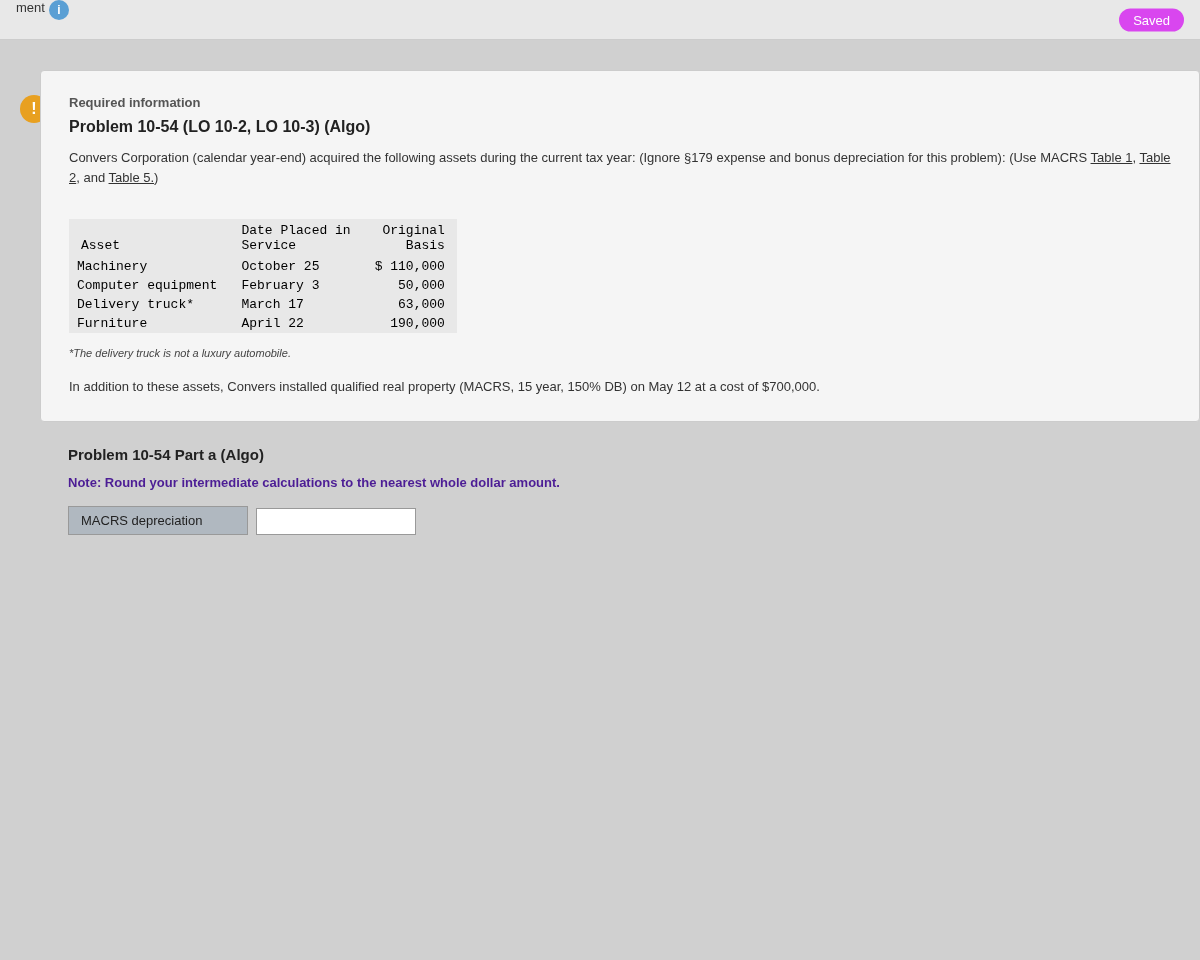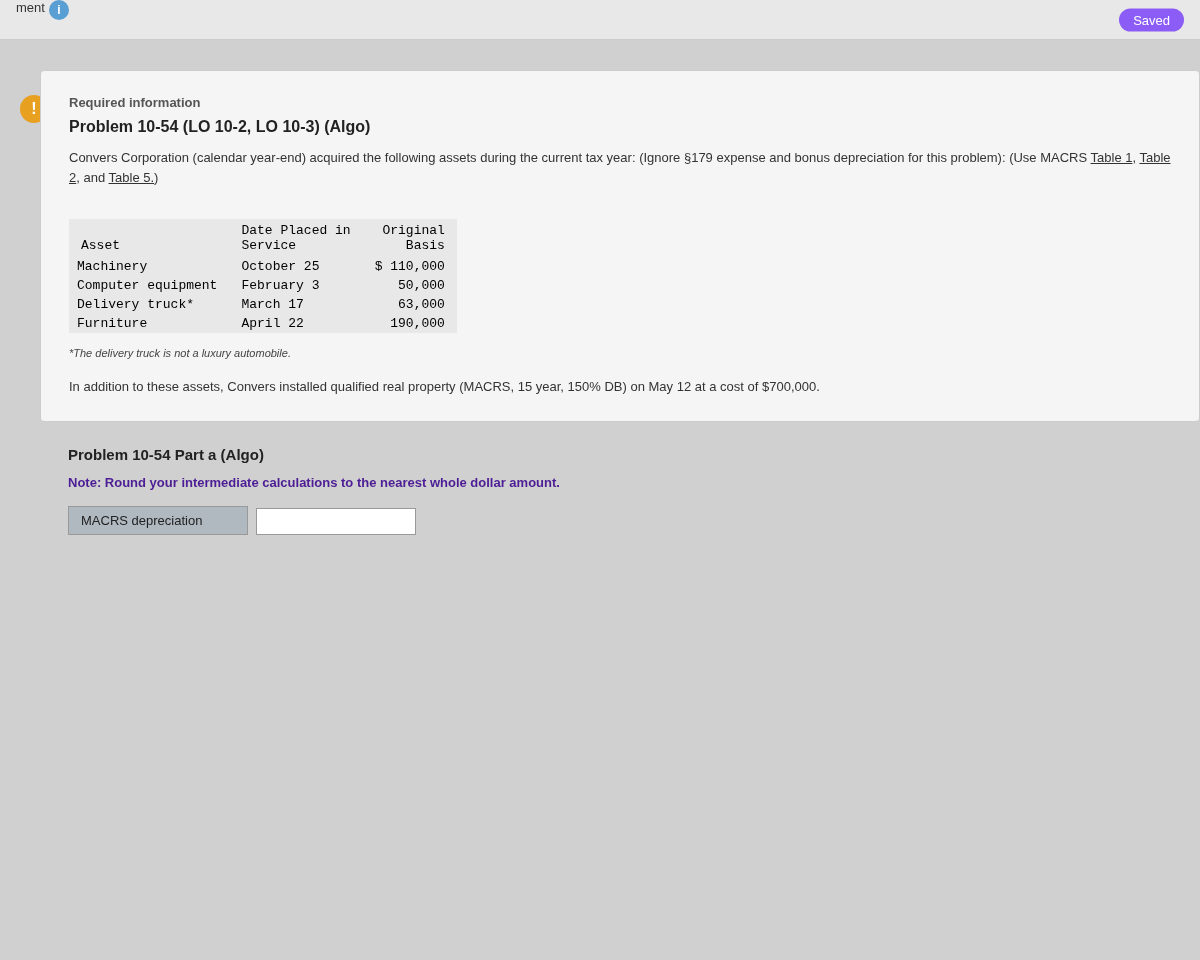--- a/index.html
+++ b/index.html
@@ -25,21 +25,21 @@
       padding: 0 16px;
       border-bottom: 1px solid #ccc;
       position: relative;
     }
 
     .saved-badge {
       position: absolute;
       right: 16px;
       top: 50%;
       transform: translateY(-50%);
-      background-color: #8b5cf6;
+      background-color: #d946ef;
       color: white;
       padding: 4px 14px;
       border-radius: 12px;
       font-size: 13px;
     }
 
     .info-icon {
       display: inline-flex;
       align-items: center;
       justify-content: center;

